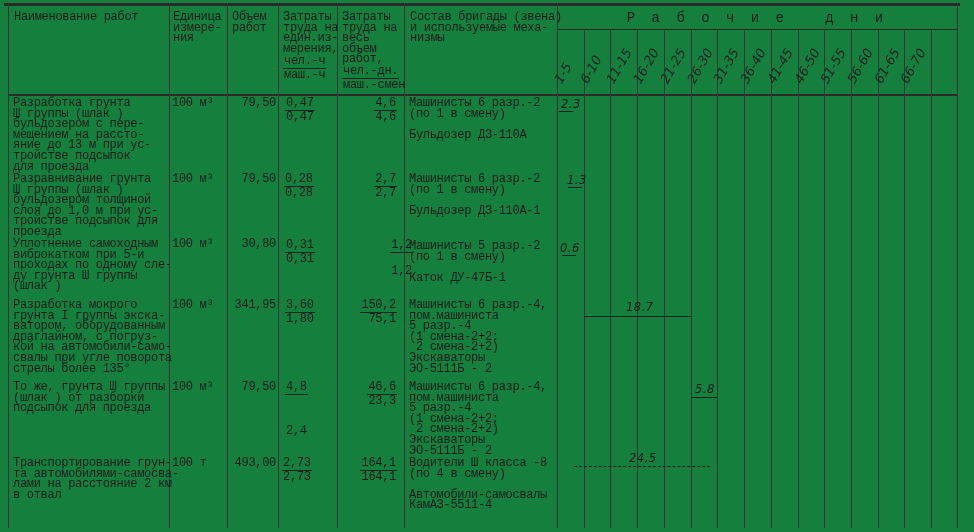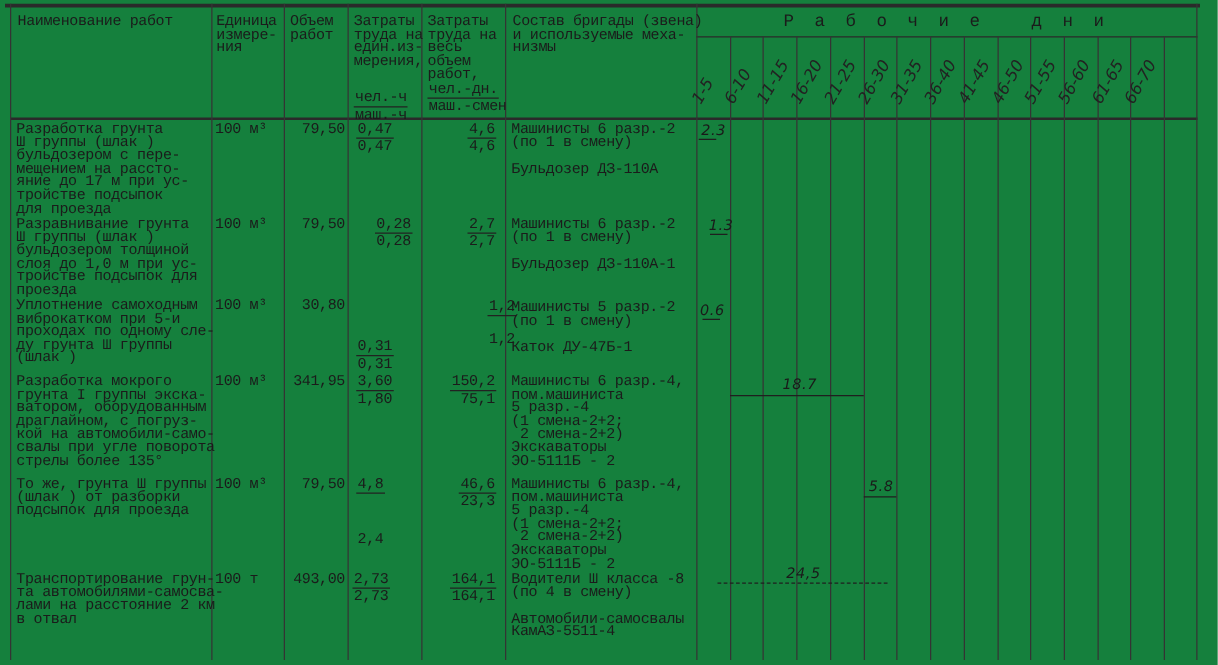--- a/index.html
+++ b/index.html
@@ -74,21 +74,21 @@
     <div class="t" style="left:14px;top:12px;">Наименование работ</div>
     <div class="t" style="left:173px;top:12px;">Единица
 измере-
 ния</div>
     <div class="t" style="left:232px;top:12px;">Объем
 работ</div>
     <div class="t" style="left:283px;top:12px;">Затраты
 труда на
 един.из-
 мерения,</div>
-    <div class="frac fl" style="left:283px;top:56px;margin-top:17px;">
+    <div class="frac fl" style="left:283px;top:56px;">
       <span class="ft">чел.-ч</span>
       <span class="fb">маш.-ч</span>
     </div>
     <div class="t" style="left:342px;top:12px;">Затраты
 труда на
 весь
 объем
 работ,</div>
     <div class="frac fl" style="left:342px;top:66px;">
       <span class="ft">чел.-дн.</span>
@@ -113,21 +113,21 @@
     <span class="day-label" style="left:857px;top:72px;">56-60</span>
     <span class="day-label" style="left:884px;top:72px;">61-65</span>
     <span class="day-label" style="left:910px;top:72px;">66-70</span>
   </div>
 
   <div>
     <div class="t" style="left:13px;top:98px;">Разработка грунта
 Ш группы (шлак )
 бульдозером с пере-
 мещением на рассто-
-яние до 17 м при ус-
+яние до 13 м при ус-
 тройстве подсыпок
 для проезда</div>
     <div class="t" style="left:172px;top:98px;">100 м³</div>
     <div class="t num-r" style="left:228px;top:98px;width:48px;">79,50</div>
     <div class="frac fl" style="left:285px;top:98px;">
       <span class="ft">0,47</span>
       <span class="fb">0,47</span>
     </div>
     <div class="frac fr" style="left:345px;top:98px;width:52px;justify-content:space-between;">
       <span class="ft">4,6</span>
@@ -143,21 +143,21 @@
 
   <div>
     <div class="t" style="left:13px;top:174px;">Разравнивание грунта
 Ш группы (шлак )
 бульдозером толщиной
 слоя до 1,0 м при ус-
 тройстве подсыпок для
 проезда</div>
     <div class="t" style="left:172px;top:174px;">100 м³</div>
     <div class="t num-r" style="left:228px;top:174px;width:48px;">79,50</div>
-    <div class="frac fl" style="left:300px;top:174px;justify-content:center;">
+    <div class="frac fl" style="left:284px;top:174px;justify-content:center;">
       <span class="ft">0,28</span>
       <span class="fb">0,28</span>
     </div>
     <div class="frac fr" style="left:345px;top:174px;width:52px;">
       <span class="ft">2,7</span>
       <span class="fb">2,7</span>
     </div>
     <div class="t" style="left:409px;top:174px;">Машинисты 6 разр.-2
 (по 1 в смену)
 
@@ -167,21 +167,21 @@
   </div>
 
   <div>
     <div class="t" style="left:13px;top:239px;">Уплотнение самоходным
 виброкатком при 5-и
 проходах по одному сле-
 ду грунта Ш группы
 (шлак )</div>
     <div class="t" style="left:172px;top:239px;">100 м³</div>
     <div class="t num-r" style="left:228px;top:239px;width:48px;">30,80</div>
-    <div class="frac fl" style="left:285px;top:240px;margin-top:32px;">
+    <div class="frac fl" style="left:285px;top:240px;">
       <span class="ft">0,31</span>
       <span class="fb">0,31</span>
     </div>
     <div class="frac fr" style="left:361px;top:240px;width:52px;gap:12px;">
       <span class="ft">1,2</span>
       <span class="fb">1,2</span>
     </div>
     <div class="t" style="left:409px;top:241px;">Машинисты 5 разр.-2
 (по 1 в смену)
 

